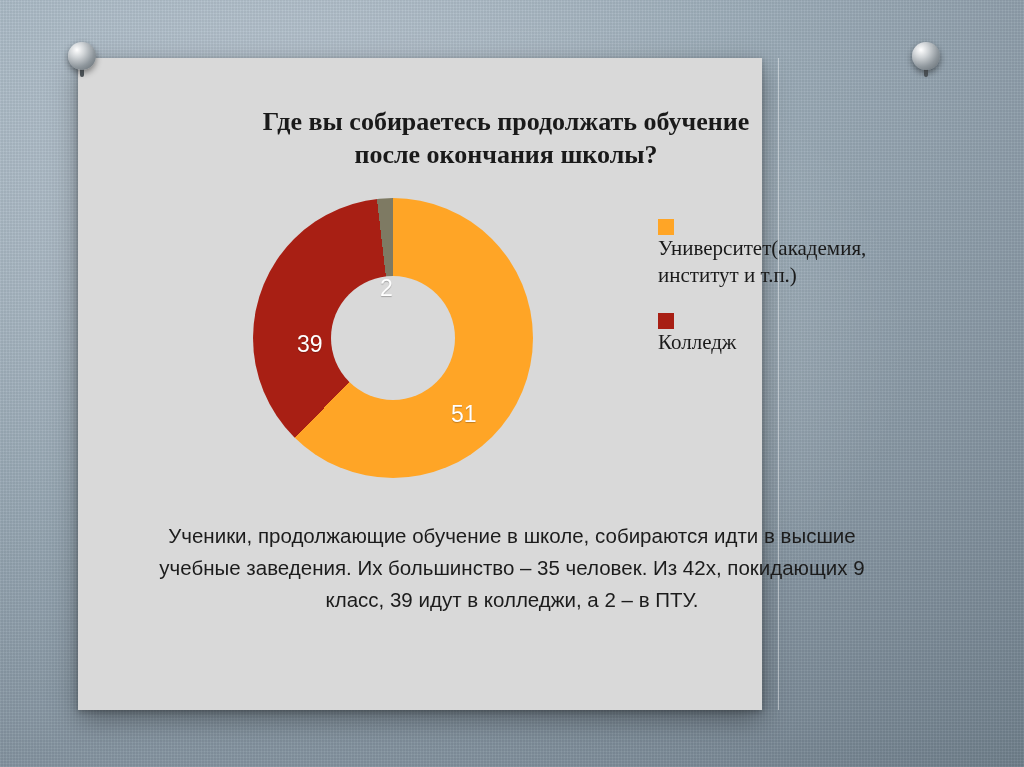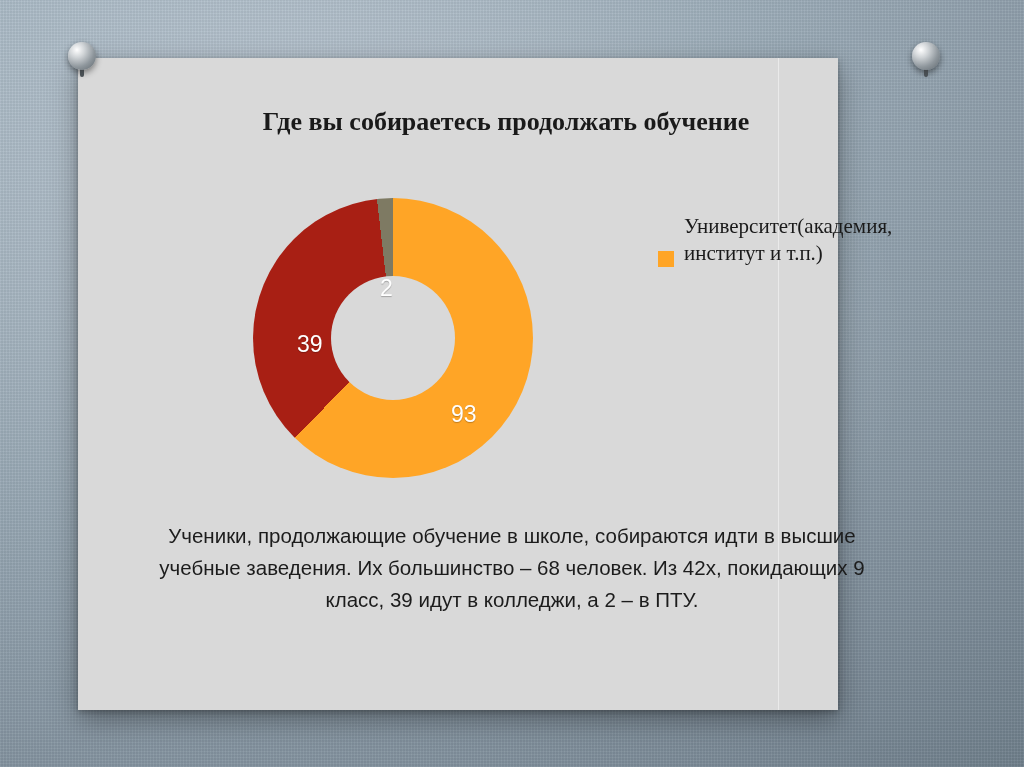--- a/index.html
+++ b/index.html
@@ -30,21 +30,21 @@
     background: radial-gradient(ellipse at 50% 45%, rgba(255,255,255,0.18) 0%, rgba(255,255,255,0) 55%),
                 linear-gradient(160deg, rgba(255,255,255,0.10), rgba(0,0,0,0.12));
     pointer-events: none;
   }
 
   
   #slide {
     position: absolute;
     left: 78px;
     top: 58px;
-    width: 760px;
+    width: 684px;
     height: 652px;
     background: #d9d9d9;
     box-shadow: 0 10px 26px rgba(0,0,0,0.35), 0 2px 6px rgba(0,0,0,0.25);
   }
   
   #slide .seam {
     position: absolute;
     left: 700px;
     top: 0;
     width: 1px;
@@ -128,22 +128,23 @@
 
   
   #legend {
     position: absolute;
     left: 580px;
     top: 155px;
     width: 270px;
   }
   .legend-item {
     display: flex;
-    align-items: flex-end;
+    align-items: flex-start;
     margin-bottom: 18px;
+    flex-direction: column;
   }
   .legend-swatch {
     width: 16px;
     height: 16px;
     flex: 0 0 16px;
     margin-top: 6px;
     margin-right: 10px;
   }
   .legend-label {
     font-family: "Liberation Serif", serif;
@@ -178,31 +179,36 @@
 <div id="pin-right" class="pin">
   <div class="needle"></div>
   <div class="head"></div>
 </div>
 
 <div id="slide">
   <div class="seam"></div>
 
   <div id="title">
     <div>Где вы собираетесь продолжать обучение</div>
+    <div>после окончания школы?</div>
   </div>
 
   <div id="chart-area">
     <div id="donut" style="background: conic-gradient(rgb(255, 165, 38) 0deg, rgb(255, 165, 38) 224.587deg, rgb(168, 31, 20) 224.587deg, rgb(168, 31, 20) 353.394deg, rgb(126, 122, 99) 353.394deg, rgb(126, 122, 99) 360deg);"></div>
     <div id="donut-hole"></div>
-    <span id="label-university" class="slice-label">93</span>
+    <span id="label-university" class="slice-label">51</span>
     <span id="label-college" class="slice-label">39</span>
     <span id="label-ptu" class="slice-label">2</span>
   </div>
 
   <div id="legend">
     <div class="legend-item">
       <span class="legend-swatch" style="background: rgb(255, 165, 38);"></span>
       <span class="legend-label">Университет(академия, институт и т.п.)</span>
     </div>
+    <div class="legend-item">
+      <span class="legend-swatch" style="background: rgb(168, 31, 20);"></span>
+      <span class="legend-label">Колледж</span>
+    </div>
   </div>
 
-  <div id="caption">Ученики, продолжающие обучение в школе, собираются идти в высшие учебные заведения. Их большинство – 68 человек. Из 42х, покидающих 9 класс, 39 идут в колледжи, а 2 – в ПТУ.</div>
+  <div id="caption">Ученики, продолжающие обучение в школе, собираются идти в высшие учебные заведения. Их большинство – 35 человек. Из 42х, покидающих 9 класс, 39 идут в колледжи, а 2 – в ПТУ.</div>
 </div>
 
 </body></html>

